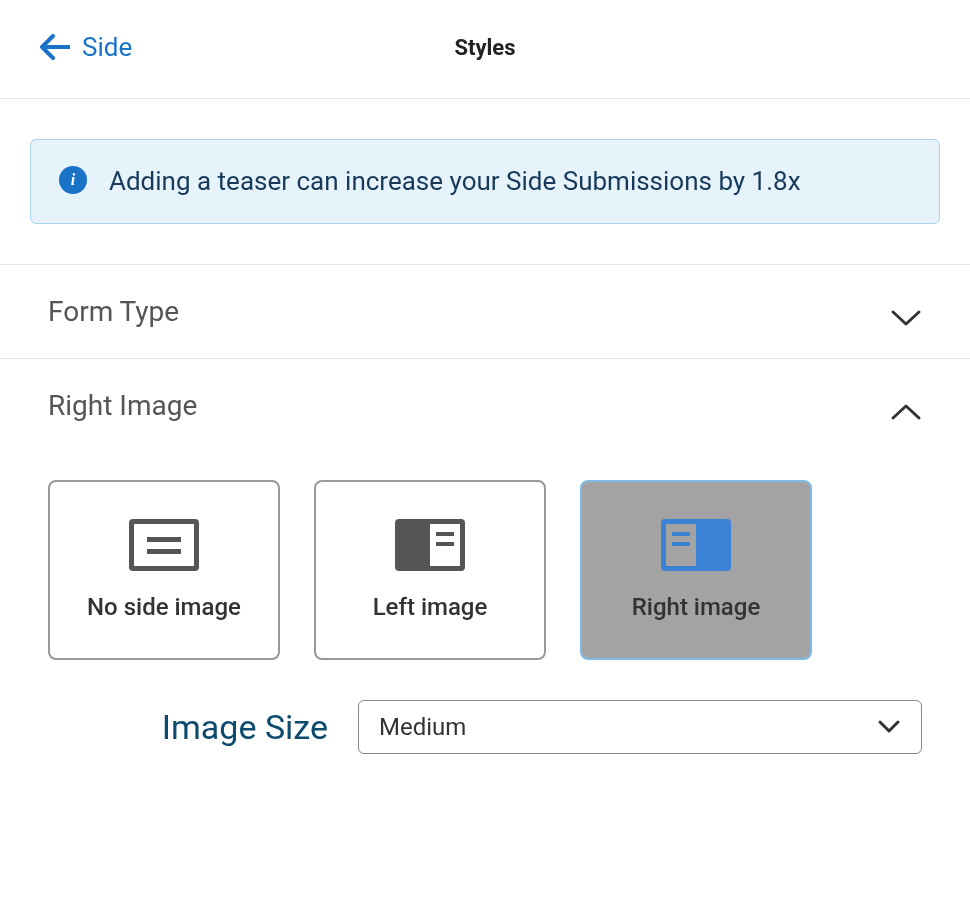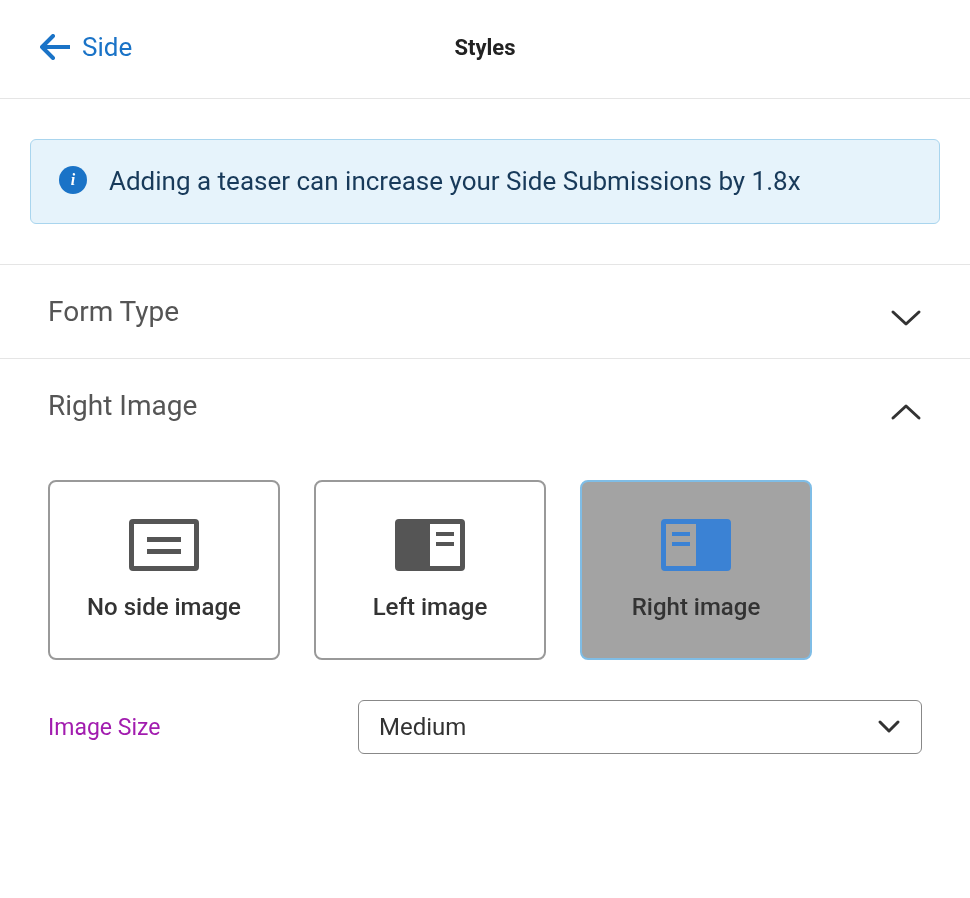--- a/index.html
+++ b/index.html
@@ -111,23 +111,24 @@
       color: #333;
       font-weight: 500;
     }
     .field-row {
       display: flex;
       align-items: center;
       gap: 30px;
       padding: 0 48px 40px 48px;
     }
     .field-label {
-      font-size: 23px;
-      color: #a21caf;
+      font-size: 34px;
+      color: #0c4a6e;
       width: 280px;
+      text-align: right;
     }
     .select-wrap {
       position: relative;
       flex: 1;
     }
     .select {
       width: 100%;
       height: 54px;
       border: 1px solid #888;
       border-radius: 6px;

